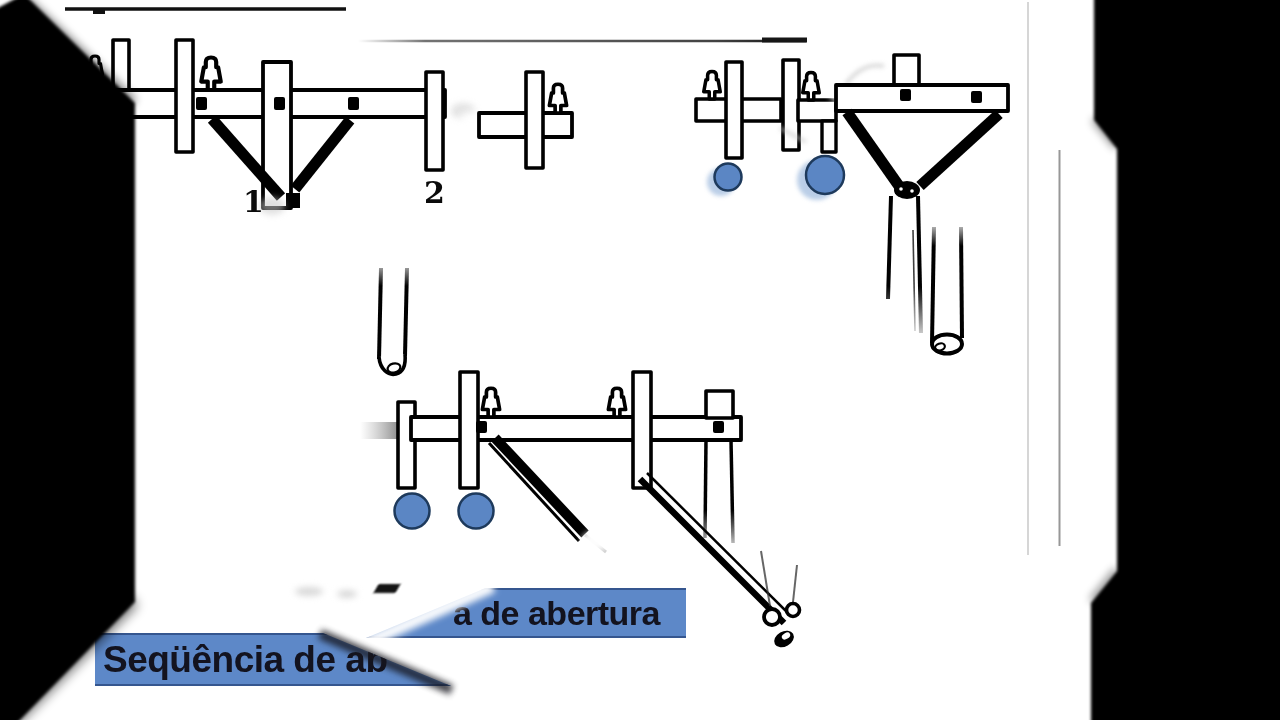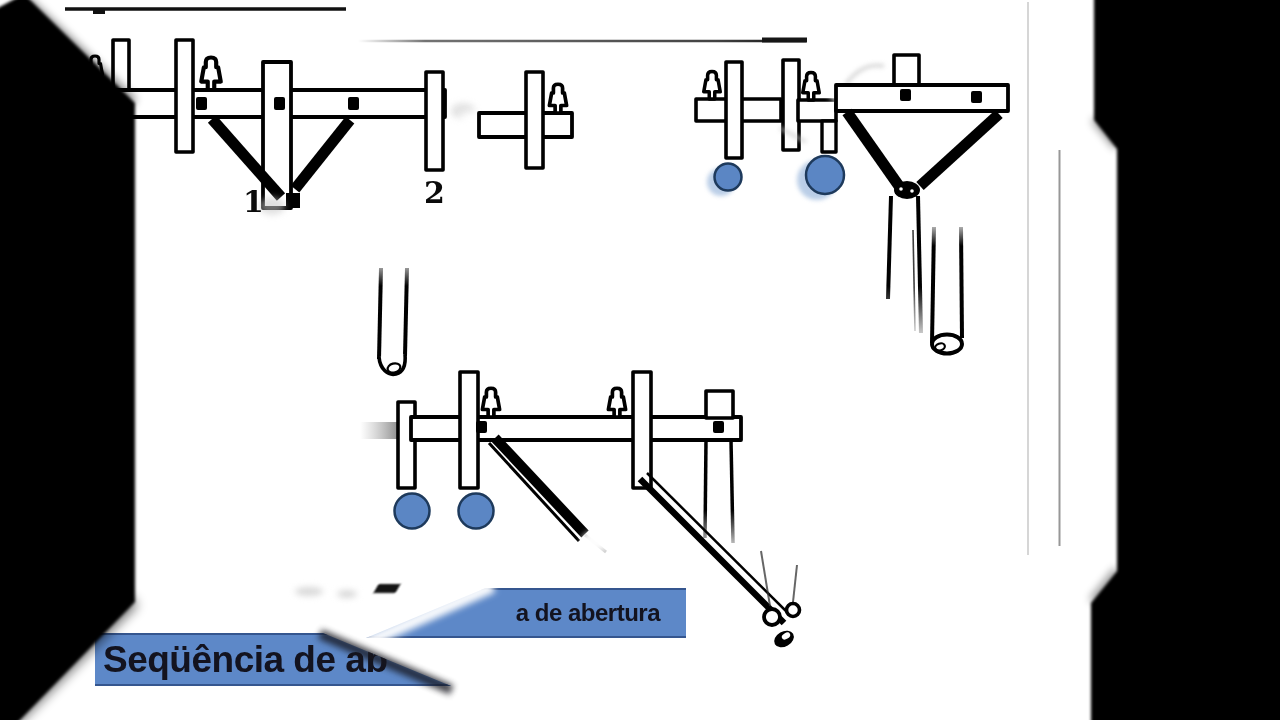--- a/index.html
+++ b/index.html
@@ -6,21 +6,21 @@
   #frame{position:relative;width:1280px;height:720px;overflow:hidden;background:#fff;
          font-family:"Liberation Sans",sans-serif;}
   #frame svg{position:absolute;left:0;top:0;}
   .layer1{z-index:1;} .layer4{z-index:4;}
   .ghost{position:absolute;background:#d9d9d9;border-radius:50%;filter:blur(3px);z-index:1;}
   .banner{position:absolute;display:flex;align-items:center;box-sizing:border-box;
           background:var(--banner-blue);border-top:2px solid var(--banner-border);
           border-bottom:2px solid var(--banner-border);z-index:2;
           color:var(--banner-text);font-weight:bold;letter-spacing:-0.5px;
           font-family:"Liberation Sans",sans-serif;white-space:nowrap;overflow:hidden;}
-  #banner-old{left:352px;top:588px;width:334px;height:50px;font-size:24px;
+  #banner-old{left:352px;top:588px;width:334px;height:50px;font-size:34px;
               justify-content:flex-end;padding-right:26px;
               clip-path:polygon(40% 0,100% 0,100% 100%,4.2% 100%);}
   #banner-new{left:95px;top:633px;width:356px;height:53px;font-size:37px;
               justify-content:flex-start;padding-left:8px;
               clip-path:polygon(0 0,64% 0,100% 100%,0 100%);}
   #wipe-streak{position:absolute;left:364px;top:637px;width:141px;height:13px;
                background:#fff;opacity:.95;filter:blur(3px);
                transform:rotate(-24deg);transform-origin:0 50%;z-index:3;}
   #wipe-shadow{position:absolute;left:320px;top:629px;width:143px;height:10px;
                background:#16161d;opacity:.8;filter:blur(3px);

